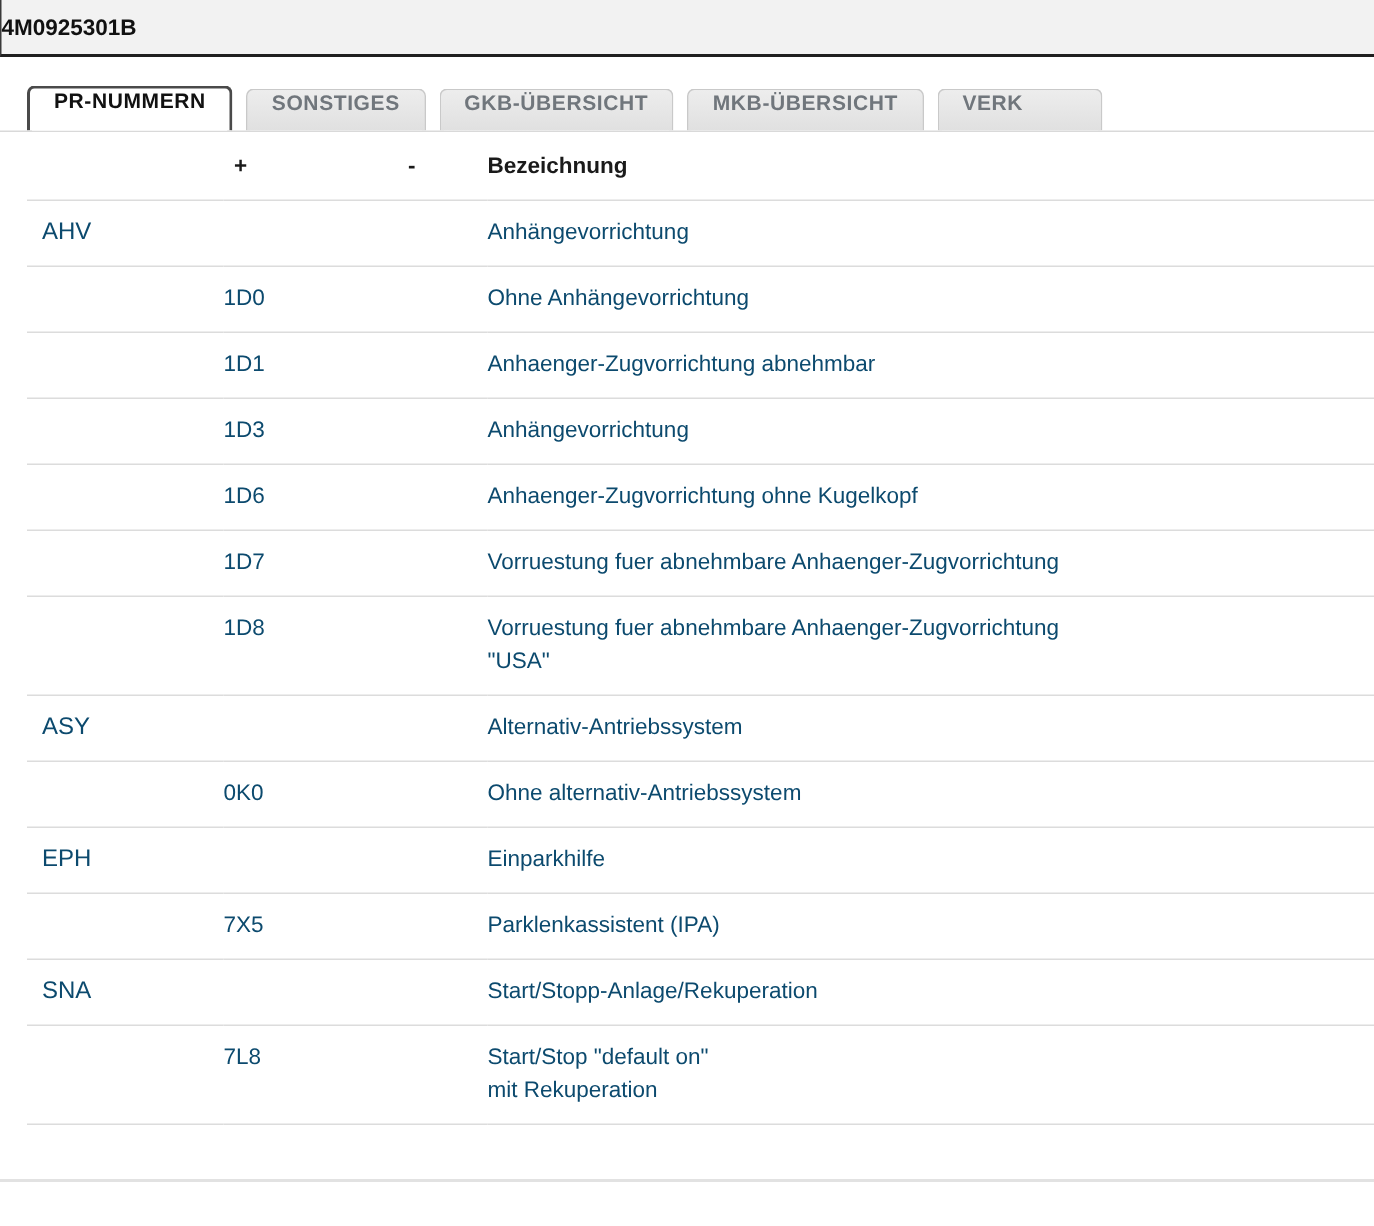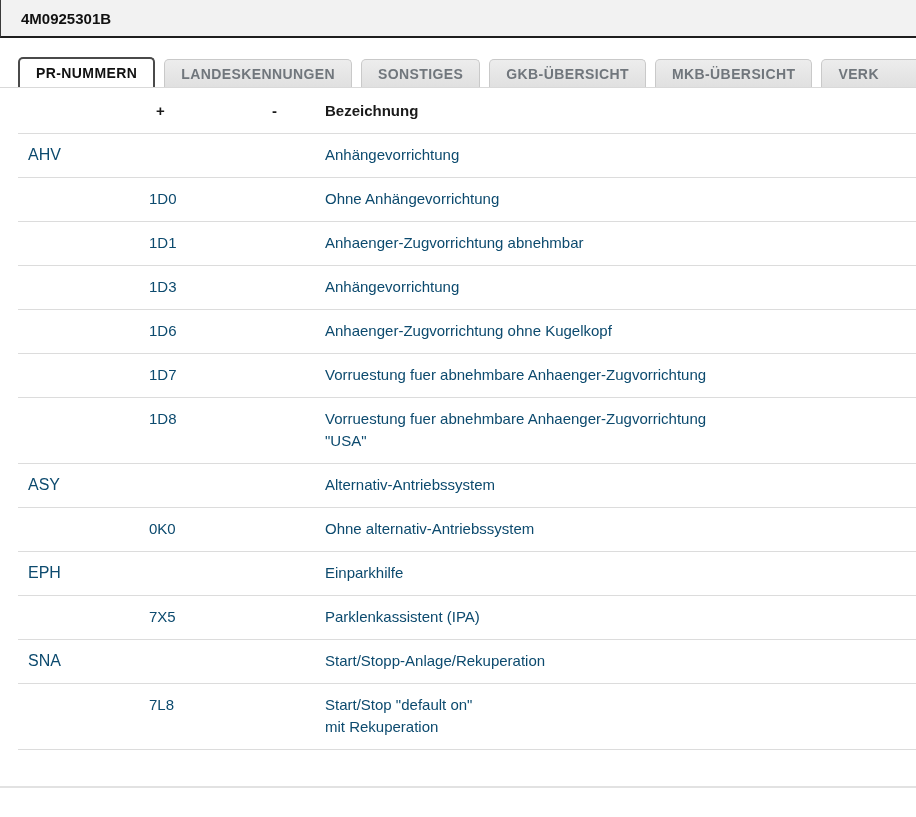--- a/index.html
+++ b/index.html
@@ -12,42 +12,41 @@
   }
 
   
   .topbar {
     height: 38px;
     background: #f2f2f2;
     border-bottom: 2px solid #1f1f1f;
     border-left: 1px solid #3a3a3a;
     display: flex;
     align-items: center;
-    padding-left: 20px;
   }
   .topbar .part-number {
     font-size: 15px;
     font-weight: bold;
     color: #111111;
   }
 
   
   .tabbar {
     display: flex;
     align-items: flex-end;
     gap: 9px;
     margin-top: 20px;
     padding-left: 18px;
     height: 30px;
     border-bottom: 1px solid #d9d9d9;
     white-space: nowrap;
   }
   .tab {
     display: flex;
-    align-items: center;
+    align-items: flex-start;
     height: 28px;
     padding: 0 16px;
     background: linear-gradient(#ededed, #e0e0e0);
     border: 1px solid #c9c9c9;
     border-bottom: none;
     border-radius: 5px 5px 0 0;
     color: #70767c;
     font-size: 14px;
     font-weight: bold;
     letter-spacing: 0.4px;
@@ -100,23 +99,20 @@
 </head>
 <body>
 
 <div class="topbar">
   <span class="part-number">4M0925301B</span>
 </div>
 
 <div class="tabbar">
     <div class="tab active">
       <span>PR-NUMMERN</span>
-    </div>
-    <div class="tab">
-      <span>LANDESKENNUNGEN</span>
     </div>
     <div class="tab">
       <span>SONSTIGES</span>
     </div>
     <div class="tab">
       <span>GKB-ÜBERSICHT</span>
     </div>
     <div class="tab">
       <span>MKB-ÜBERSICHT</span>
     </div>

